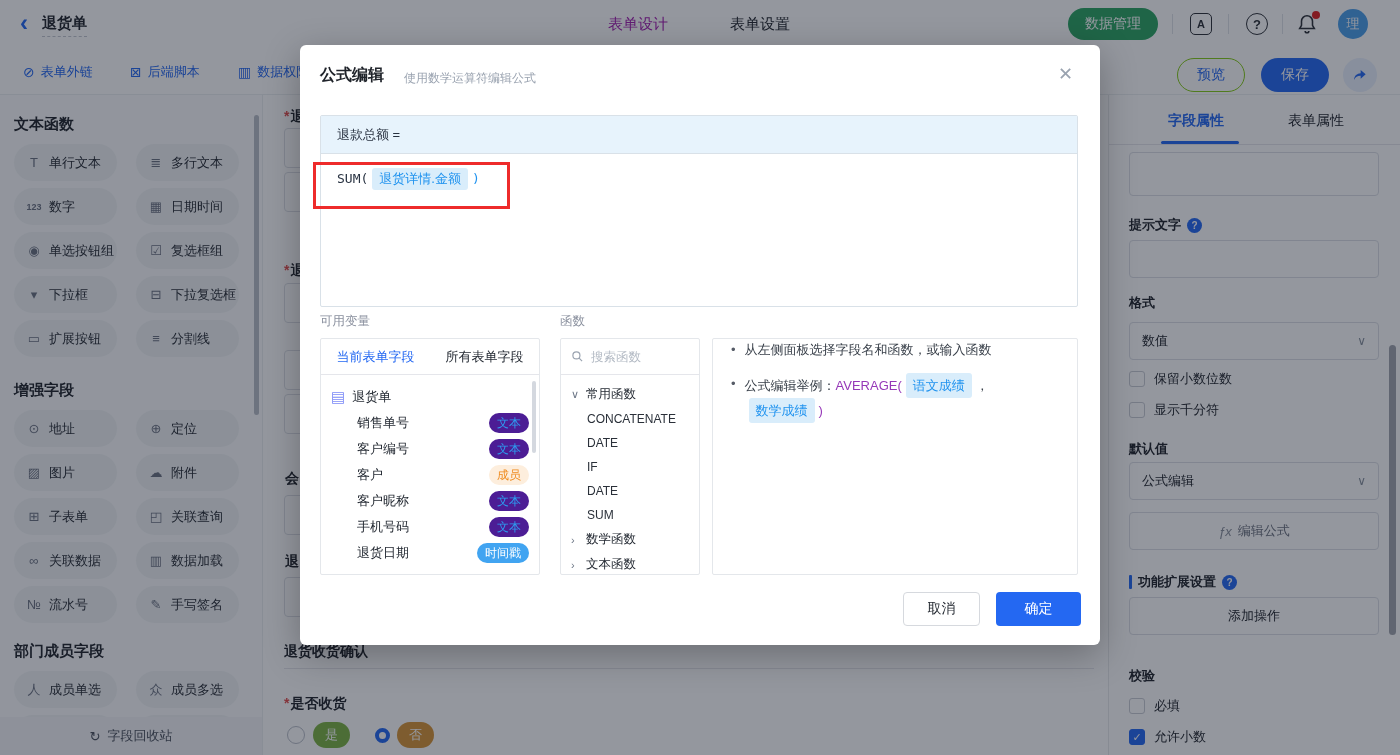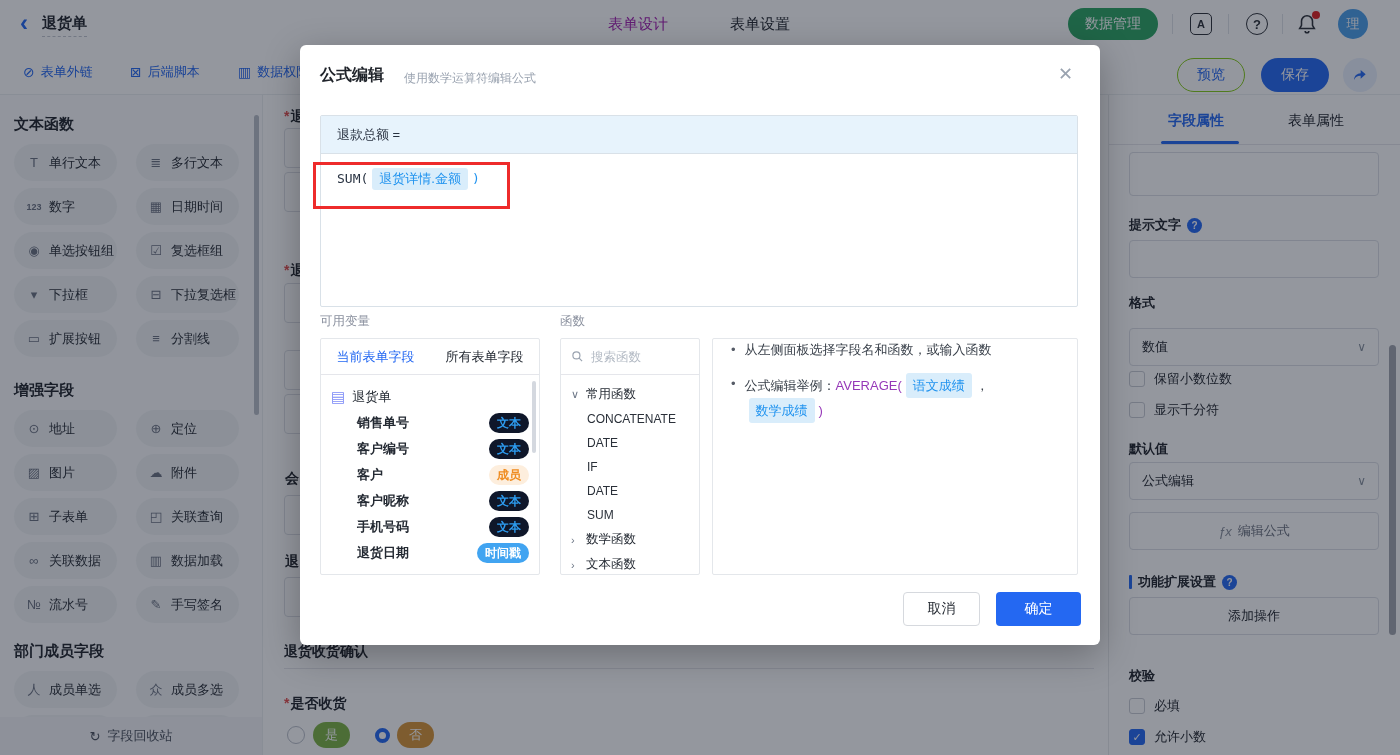--- a/index.html
+++ b/index.html
@@ -82,23 +82,23 @@
   .f-close { color:#2093ef; }
   .red-note { position:absolute; left:13px; top:117px; width:197px; height:47px; border:3px solid #ee2b2b; z-index:10; pointer-events:none; }
   .p-label { position:absolute; top:268px; font-size:12.5px; color:#8a909e; }
   .panel { position:absolute; top:293px; height:237px; border:1px solid #e4e7eb; border-radius:2px; background:#fff; overflow:hidden; }
   .v-tabs { height:36px; border-bottom:1px solid #e5e6eb; display:flex; align-items:center; font-size:13px; }
   .v-tab { flex:1; text-align:center; cursor:pointer; color:#242a33; }
   .v-tab.active { color:#2468f2; }
   .v-list { padding:8px 10px 0 10px; position:relative; }
   .v-root { display:flex; align-items:center; gap:7px; height:27px; font-size:13px; color:#242a33; cursor:pointer; }
   .v-root .dic { color:#7d8bf7; font-size:15px; }
-  .v-row { display:flex; align-items:center; justify-content:space-between; height:26px; padding-left:26px; font-size:13px; color:#242a33; cursor:pointer;font-weight:bold; }
+  .v-row { display:flex; align-items:center; justify-content:space-between; height:26px; padding-left:26px; font-size:13px; color:#242a33; cursor:pointer; }
   .badge { height:20px; border-radius:10px; padding:0 8px; font-size:12px; display:flex; align-items:center; }
-  .b-text { color:#2d9cf0; background:#0f172a; }
+  .b-text { color:#2d9cf0; background:#4c1d95; }
   .b-member { color:#ef8c20; background:#fdeedd; }
   .b-ts { color:#fff; background:#41a4f1; }
   .v-thumb { position:absolute; right:3px; top:42px; width:4px; height:72px; background:#d4d8df; border-radius:2px; }
   .s-row { height:36px; border-bottom:1px solid #e5e6eb; display:flex; align-items:center; gap:7px; padding:0 10px; }
   .s-input { border:none; outline:none; font-size:12.5px; width:92px; color:#242a33; background:transparent; }
   .s-input::placeholder { color:#b3bac4; }
   .fn-tree { padding:7px 4px 0 10px; font-size:12.5px; position:relative; }
   .fn-grp { display:flex; align-items:center; gap:5px; height:25px; color:#242a33; cursor:pointer; }
   .fn-grp .gchev { color:#6c7686; font-size:11px; width:10px; }
   .fn-item { height:24px; line-height:24px; padding-left:16px; font-size:12px; color:#2a3039; cursor:pointer; }
@@ -299,21 +299,21 @@
 
     <div class="plabel" style="top:121px;">
       <span>提示文字</span>
       <span class="qmark">?</span>
     </div>
     <div class="pbox" style="top:145px; height:38px;"></div>
 
     <div class="plabel" style="top:199px;">
         <span>格式</span>
       </div>
-    <div class="pselect" style="top:233px;">
+    <div class="pselect" style="top:227px;">
       <span>数值</span>
       <span class="chev">∨</span>
     </div>
 
     <div class="pcheck" style="top:275px;">
       <span class="cbx"></span>
       <span>保留小数位数</span>
     </div>
     <div class="pcheck" style="top:306px;">
       <span class="cbx"></span>

